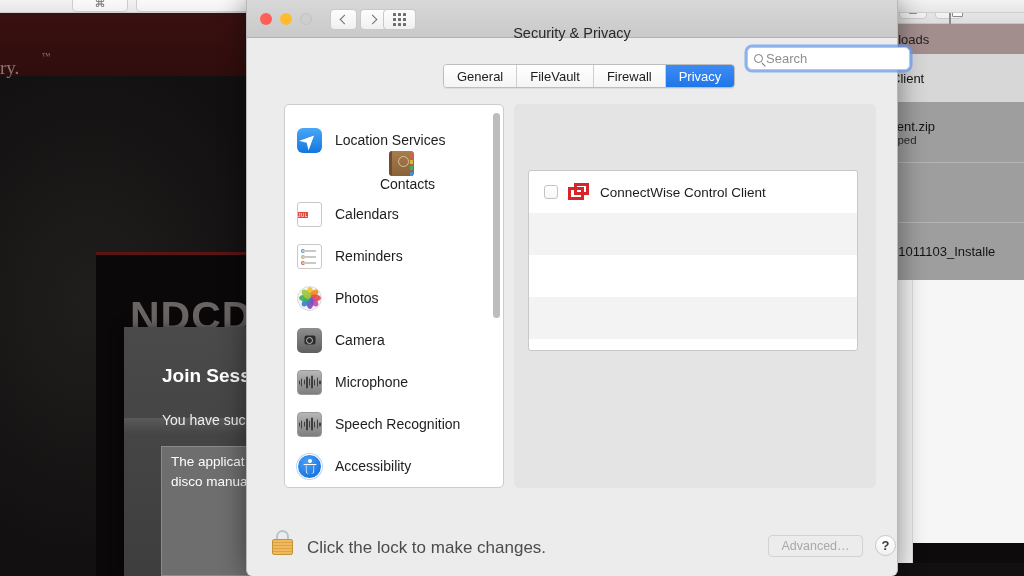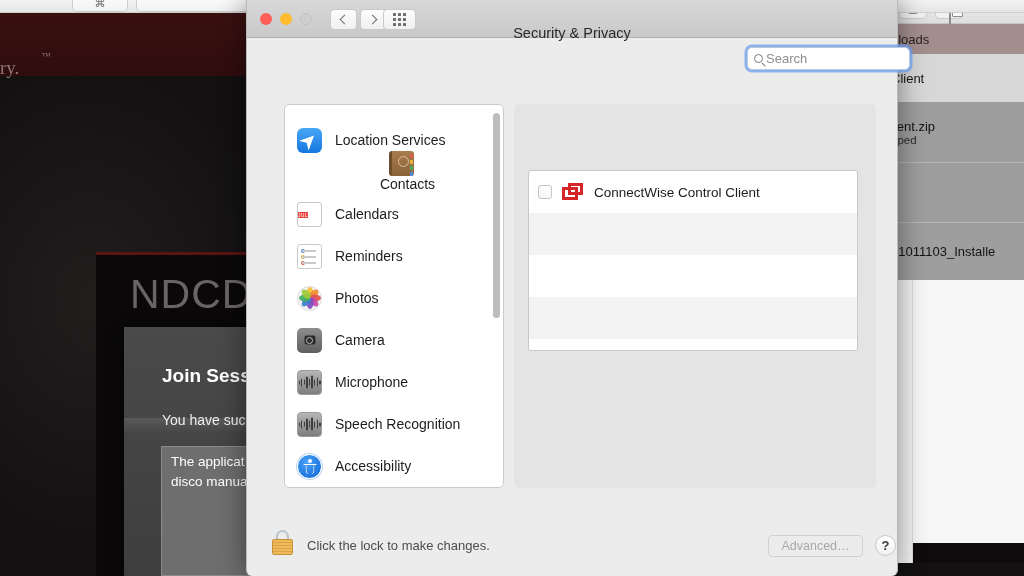--- a/index.html
+++ b/index.html
@@ -48,22 +48,22 @@
     position: absolute; left: 0; top: 76px; width: 300px; height: 500px;
     background: radial-gradient(ellipse at 30% 45%, rgba(60,55,55,.35), rgba(0,0,0,0) 65%);
   }
 
   
   .ndcd-panel {
     position: absolute; left: 96px; top: 252px; width: 420px; height: 324px;
     background: #0a0808; border-top: 3px solid #5a1414;
   }
   .ndcd-title {
-    position: absolute; left: 130px; top: 271px;
-    font-size: 41px; color: #6a6565; letter-spacing: 1px;
+    position: absolute; left: 130px; top: 293px;
+    font-size: 41px; color: #6a6565; letter-spacing: 1px; font-weight: bold;
   }
   .join-dialog {
     position: absolute; left: 124px; top: 327px; width: 400px; height: 249px;
     background: linear-gradient(#4a4a4a, #3e3e3e);
     box-shadow: 0 2px 12px rgba(0,0,0,.6);
   }
   .join-title {
     position: absolute; left: 162px; top: 365px;
     font-size: 19px; font-weight: bold; color: #ffffff;
   }
@@ -246,21 +246,21 @@
     background: #e4e4e4; border-radius: 5px;
   }
   .rpane-desc {
     position: absolute; left: 14px; top: 15px; width: 330px;
     font-size: 13.5px; line-height: 19px; color: #1d1d1d;
   }
   .applist {
     position: absolute; left: 14px; top: 66px; width: 330px; height: 181px;
     background: #ffffff; border: 1px solid #c8c8c8; border-radius: 3px; overflow: hidden;
   }
-  .app-row { height: 42px; display: flex; align-items: center; padding-left: 9px; }
+  .app-row { height: 42px; display: flex; align-items: center; padding-left: 15px; }
   .app-row.alt { background: #f3f3f3; }
   .app-chk {
     width: 14px; height: 14px; border: 1px solid #c3c3c3; border-radius: 3px;
     background: linear-gradient(#ffffff, #f7f7f7); flex: none;
   }
   .cw-ico { position: relative; width: 22px; height: 18px; margin-left: 10px; flex: none; }
   .cw-ico .b { position: absolute; left: 0; top: 4px; width: 16px; height: 13px; border: 3.2px solid #d6262a; }
   .cw-ico .f { position: absolute; left: 6px; top: 0px; width: 15px; height: 12px; border: 3.2px solid #d6262a; background: transparent; }
   .app-name { font-size: 13.5px; color: #1b1b1b; margin-left: 10px; }
 
@@ -268,21 +268,21 @@
   .lock { position: absolute; left: 25px; top: 530px; width: 21px; height: 25px; }
   .lock .shackle {
     position: absolute; left: 4px; top: 0; width: 13px; height: 11px;
     border: 2px solid #b9c3cb; border-bottom: none; border-radius: 7px 7px 0 0; background: transparent;
   }
   .lock .body {
     position: absolute; left: 0; top: 9px; width: 21px; height: 16px;
     background: repeating-linear-gradient(#f0b95d, #f0b95d 2px, #dca343 2px, #dca343 3px);
     border: 1px solid #c59236; border-radius: 2px;
   }
-  .lock-text { position: absolute; left: 60px; top: 538px; font-size: 13px; color: #4c4c4c; }
+  .lock-text { position: absolute; left: 60px; top: 538px; font-size: 17px; color: #4c4c4c; }
   .adv-btn {
     position: absolute; left: 521px; top: 535px; width: 95px; height: 22px;
     background: #ececec; border: 1px solid #d2d2d2; border-radius: 4px;
     display: flex; align-items: center; justify-content: center;
     font-size: 12.5px; color: #a8a8a8;
   }
   .help-btn {
     position: absolute; left: 628px; top: 535px; width: 21px; height: 21px;
     background: linear-gradient(#ffffff, #f1f1f1); border: 1px solid #c7c7c7;
     border-radius: 50%; display: flex; align-items: center; justify-content: center;
@@ -380,20 +380,26 @@
       </div>
 
       <div class="prefs-title">Security &amp; Privacy</div>
 
       <div class="searchfield">
         <span class="mag"></span>
         <input class="search-input" type="text" placeholder="Search" style="">
       </div>
     </div>
 
+    <div class="tabs">
+      <div class="tab">General</div>
+      <div class="tab">FileVault</div>
+      <div class="tab">Firewall</div>
+      <div class="tab active">Privacy</div>
+    </div>
 
     <div class="sidebar">
 
       <div class="side-item" style="top:14px;">
         <span class="side-ico ico-location"></span>
         <span class="side-label">Location Services</span>
       </div>
 
       <div class="side-item" style="top:46px;flex-direction:column;">
         <span class="side-ico ico-contacts">

